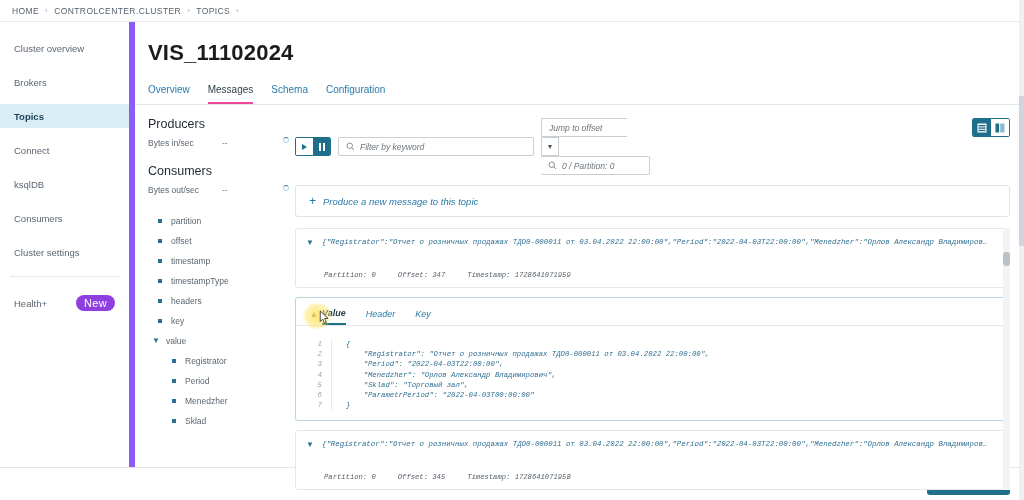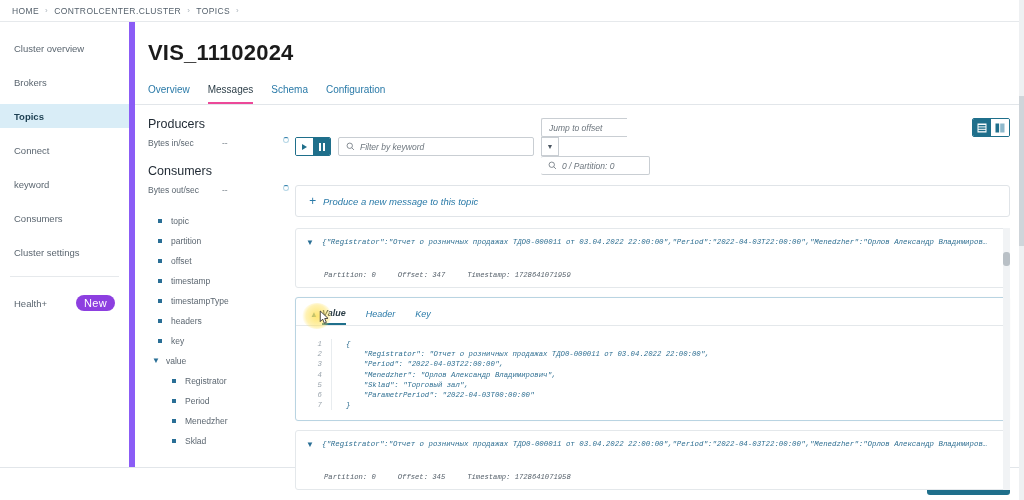--- a/index.html
+++ b/index.html
@@ -402,21 +402,21 @@
       <div class="nav-item">
           <span>Brokers</span>
         </div>
       <div class="nav-item active">
           <span>Topics</span>
         </div>
       <div class="nav-item">
           <span>Connect</span>
         </div>
       <div class="nav-item">
-          <span>keyword</span>
+          <span>ksqlDB</span>
         </div>
       <div class="nav-item">
           <span>Consumers</span>
         </div>
       <div class="nav-item">
           <span>Cluster settings</span>
         </div>
       <div class="nav-divider"></div>
       <div class="health-row">
         <span>Health+</span>
@@ -445,24 +445,20 @@
           </div>
 
           <div class="info-head">Consumers</div>
           <div class="metric-row">
             <span class="metric-label">Bytes out/sec</span>
             <span class="metric-value">--</span>
             <span class="spinner" style="top:80px;"></span>
           </div>
 
 
-          <div class="field-item">
-              <span class="bullet"></span>
-              <span>topic</span>
-            </div>
           <div class="field-item">
               <span class="bullet"></span>
               <span>partition</span>
             </div>
           <div class="field-item">
               <span class="bullet"></span>
               <span>offset</span>
             </div>
           <div class="field-item">
               <span class="bullet"></span>

